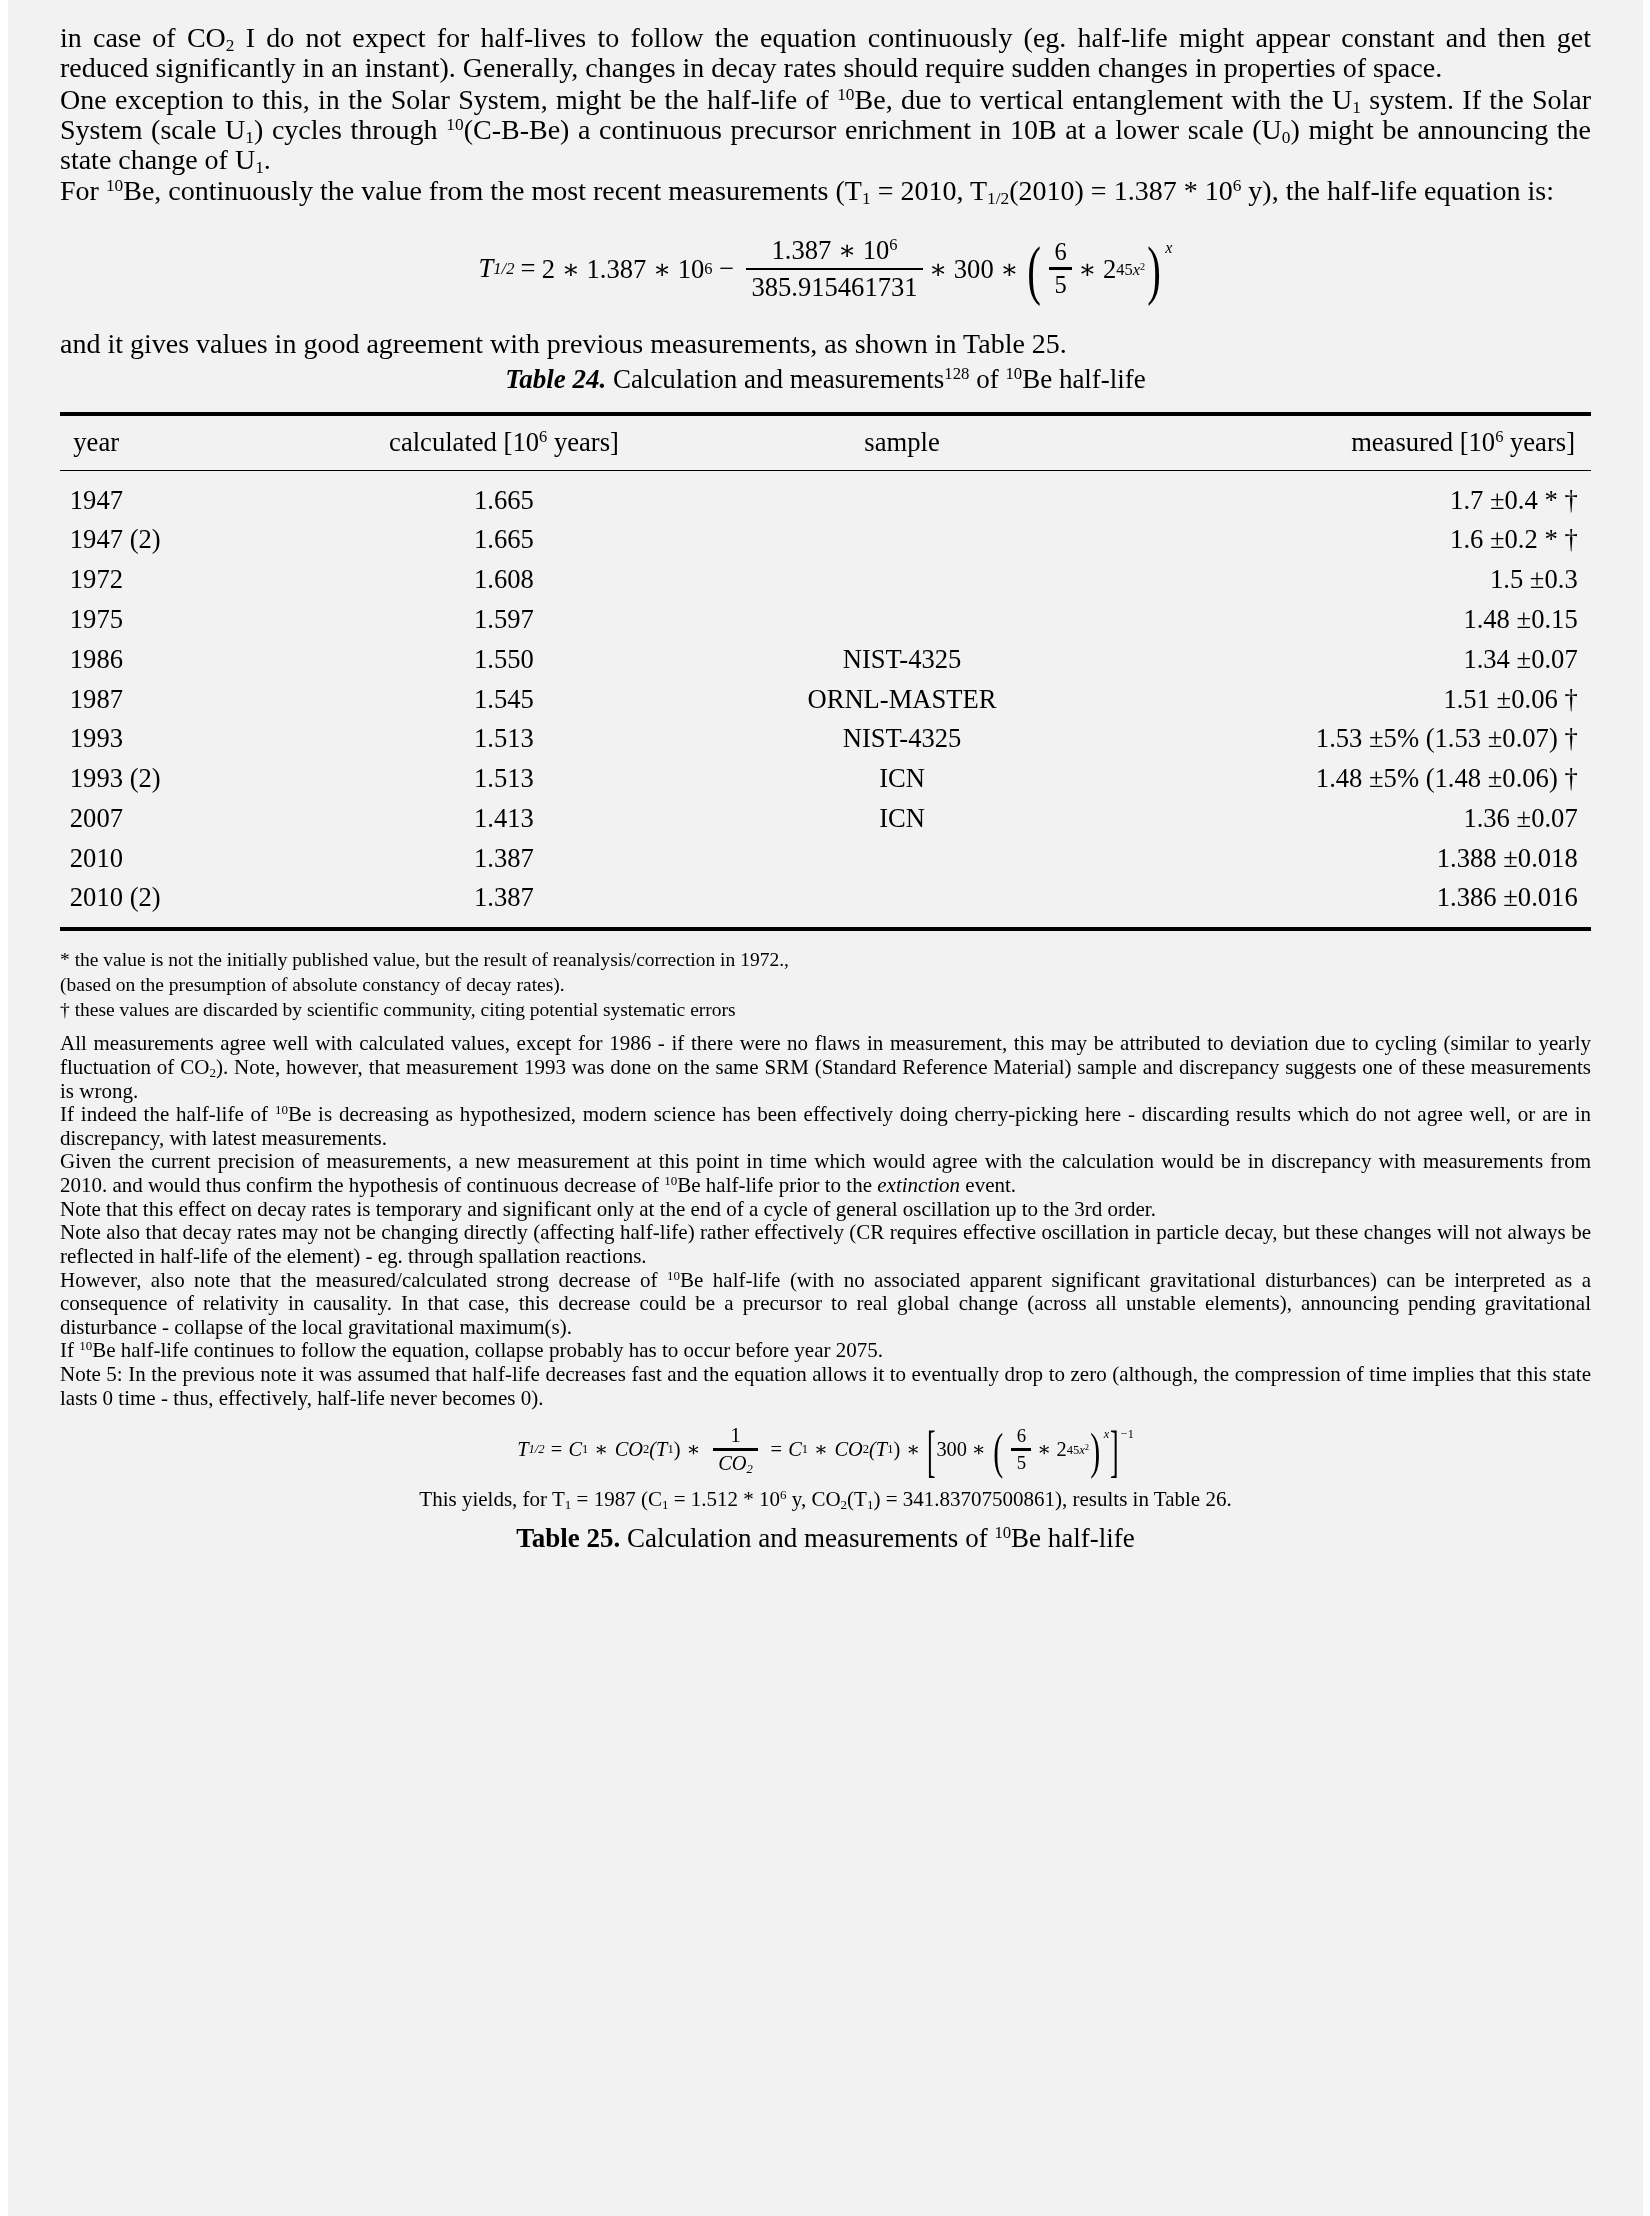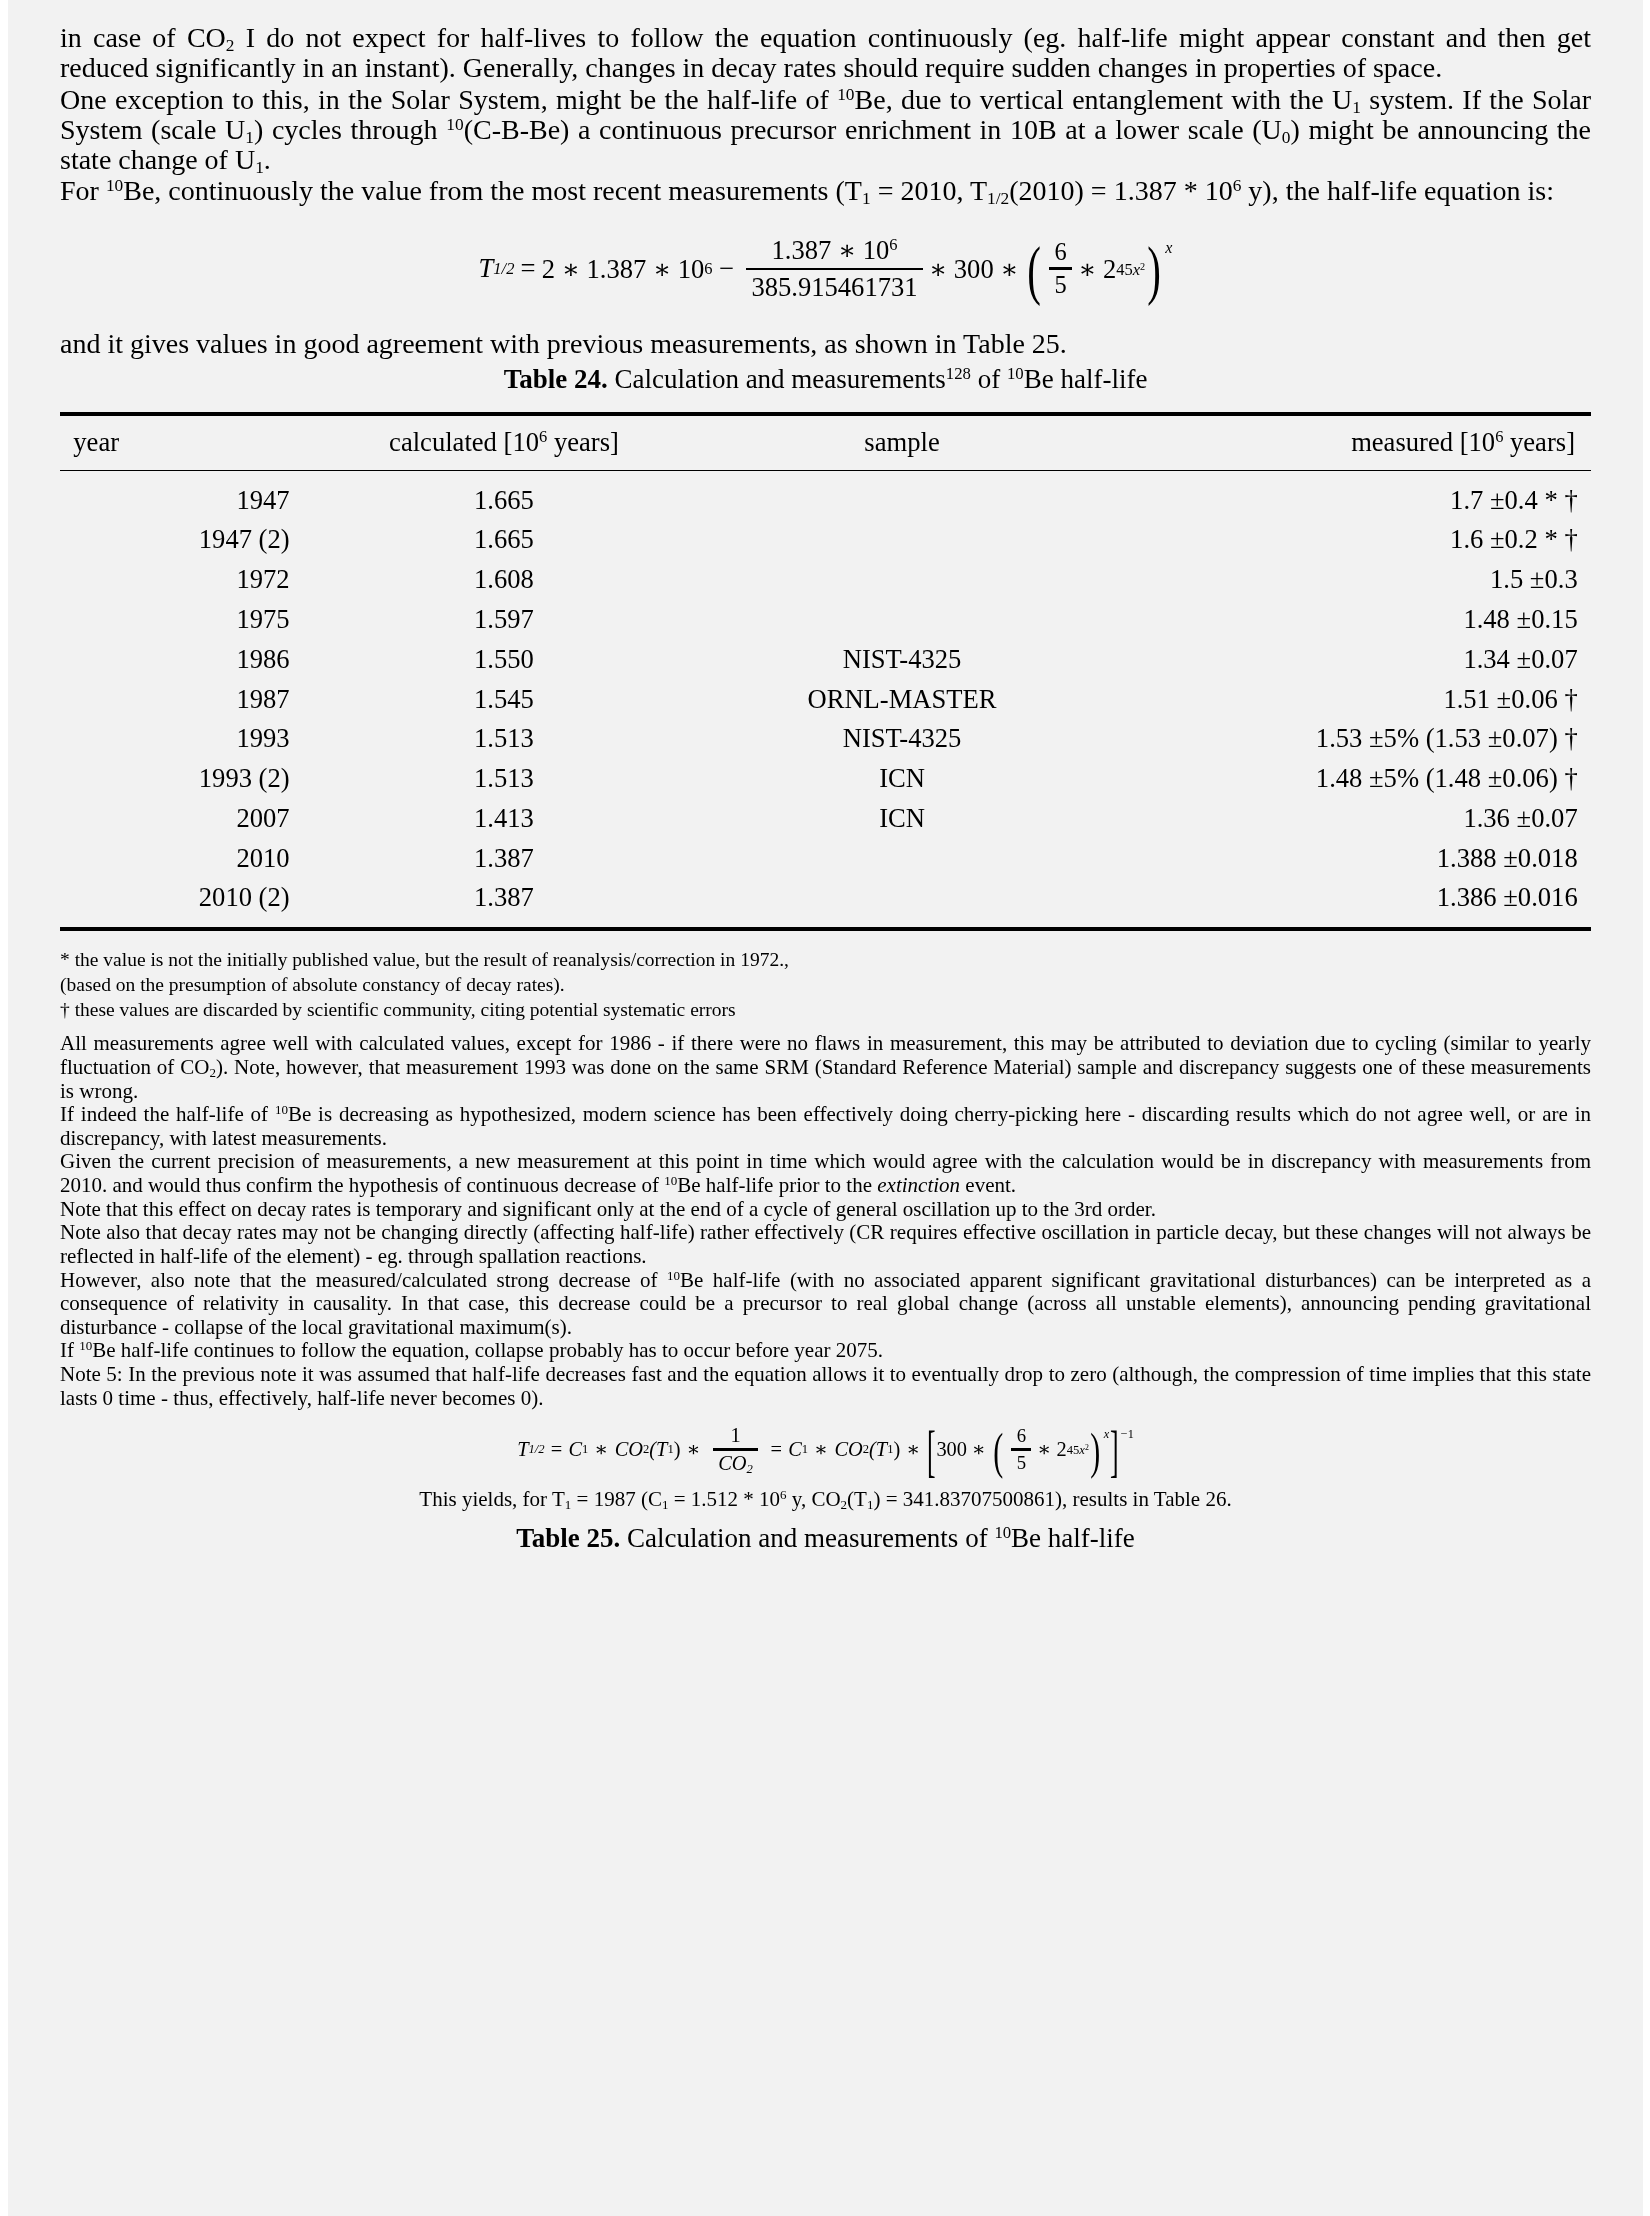--- a/index.html
+++ b/index.html
@@ -118,21 +118,21 @@
   .sup-out.nonit { font-style: normal; }
   .spc { display: inline-block; width: 6.2px; }
 
   
   .caption {
     text-align: center;
     font-size: 27px;
     margin: 4.4px 0 2.7px 0;
     color: #000;
   }
-  .caption b { font-weight: bold; }
+  .caption b { font-weight: bold; font-style: italic; }
 
   
   table.data {
     width: 100%;
     border-collapse: collapse;
     margin-top: 17px;
     font-size: 26.6px;
     color: #000;
   }
   table.data thead th {
@@ -144,21 +144,21 @@
   }
   table.data tbody tr:first-child td { padding-top: 14px; }
   table.data tbody tr:last-child td {
     padding-bottom: 13.3px;
   }
   table.data tbody td {
     padding: 4.4px 0 4.4px 0;
     white-space: nowrap;
   }
   table.data tbody { border-bottom: 4px solid #000; }
-  .c-year   { width: 15%; text-align: right;   padding-left: 9.8px !important; }
+  .c-year   { width: 15%; text-align: left;   padding-left: 9.8px !important; }
   .c-calc   { width: 28%; text-align: center; }
   .c-sample { width: 24%; text-align: center; }
   .c-meas   { width: 33%; text-align: right;  padding-right: 13.3px !important; }
   thead .c-year { text-align: left; padding-left: 13.3px !important; }
   thead .c-meas { text-align: right; padding-right: 16px !important; }
 
   
   .footnotes {
     text-align: left;
     font-size: 19.5px;

